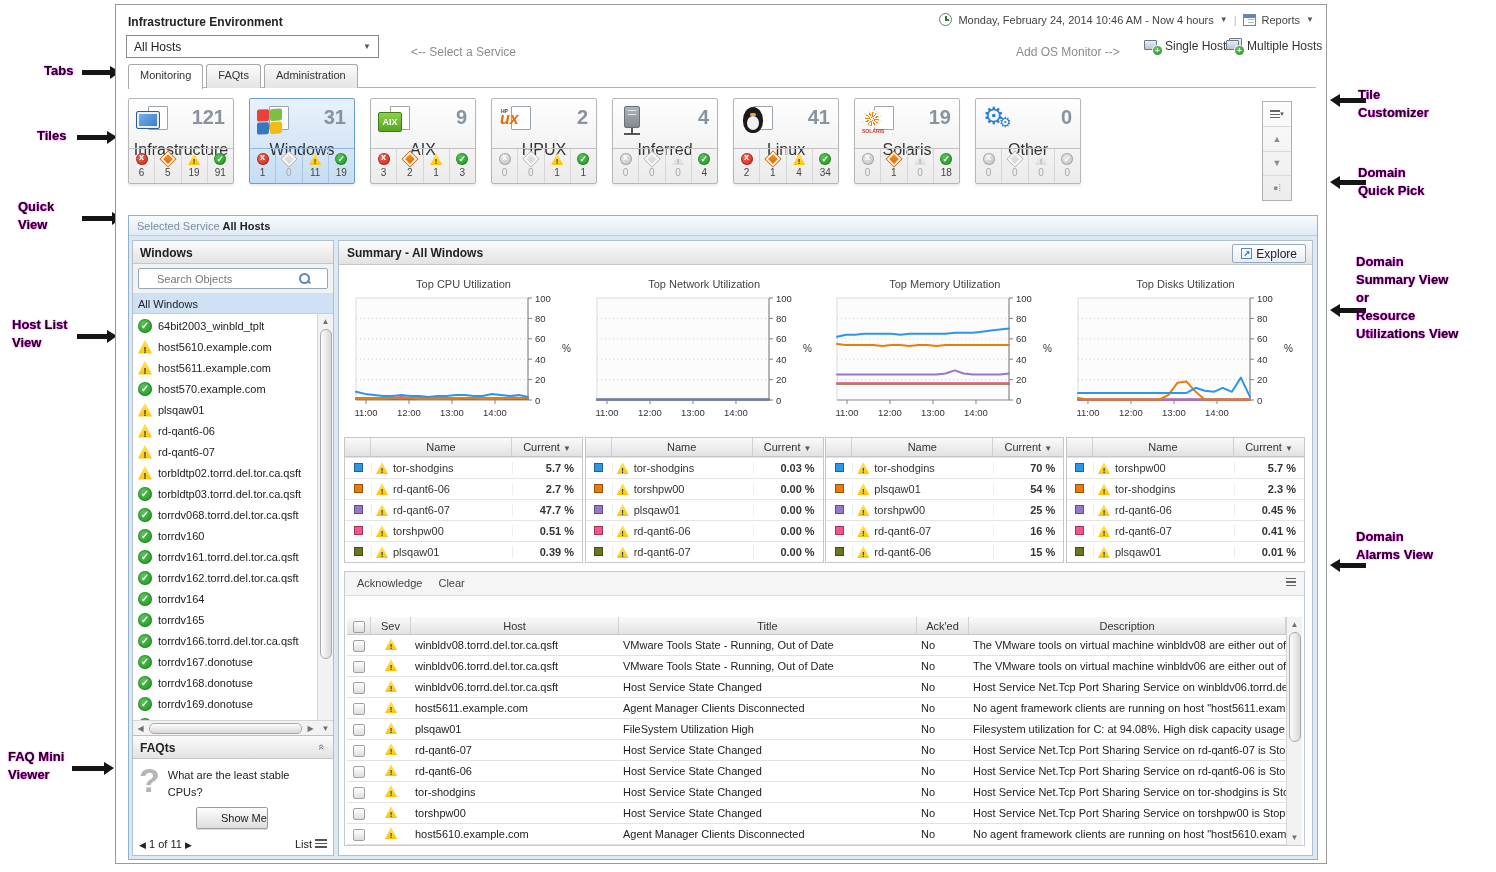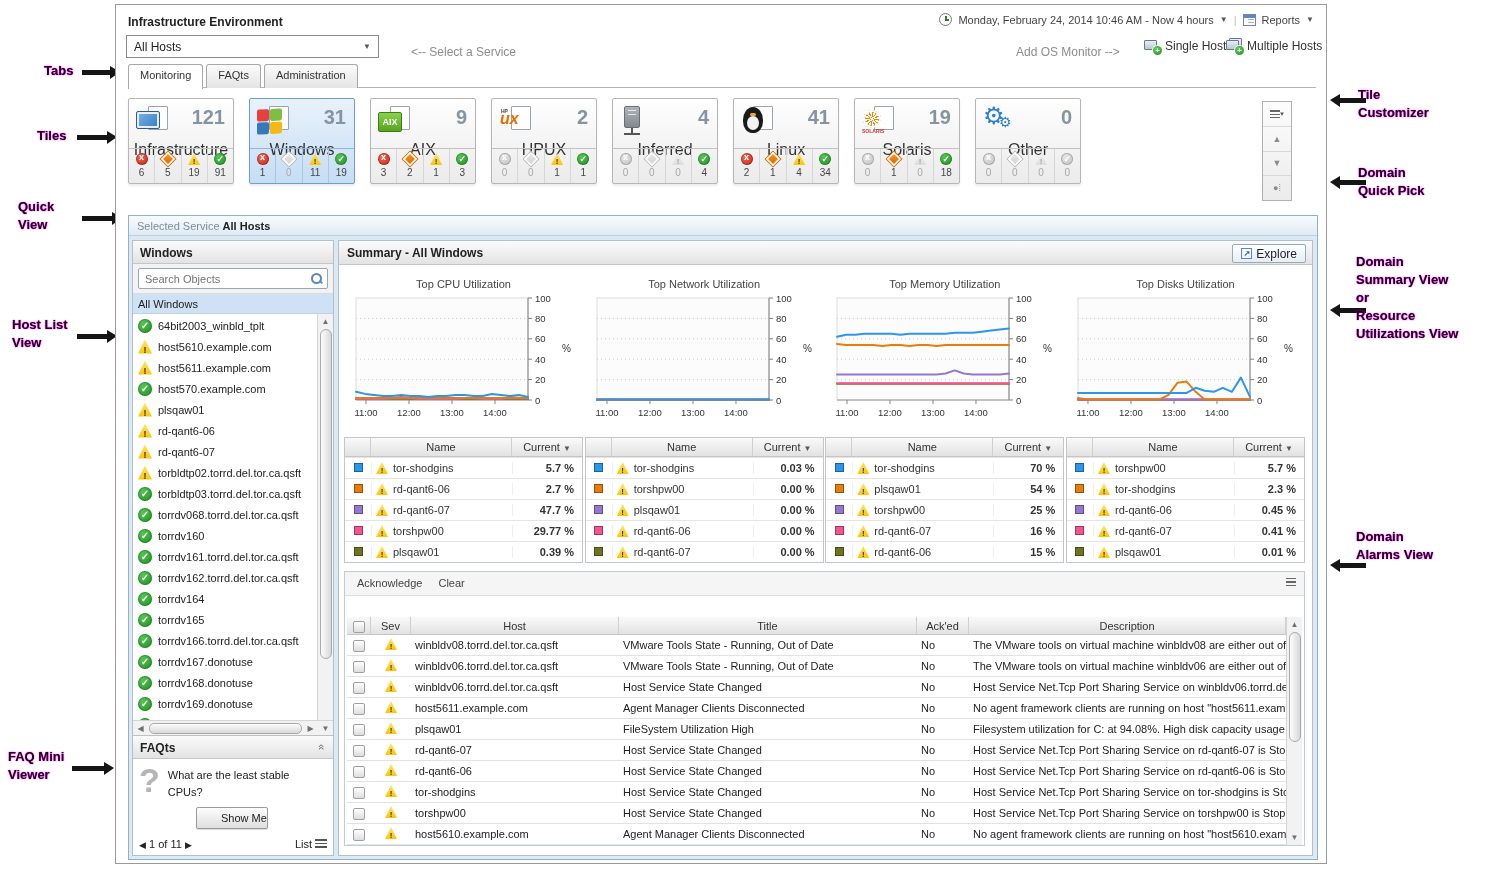--- a/index.html
+++ b/index.html
@@ -130,21 +130,21 @@
   .qv-header { height:20px; background:linear-gradient(#f8fbfd,#dfeaf4); border-bottom:1px solid #b9cfe2;
       padding:4px 8px 0; color:#7d8d9c; }
   .qv-header b { color:#222; }
 
   
   .left-panel { position:absolute; left:3px; top:24px; width:202px; bottom:3px; background:#fff;
       border:1px solid #b3c0cc; display:flex; flex-direction:column; }
   .panel-h { height:23px; background:linear-gradient(#fbfbfb,#e3e3e3); border-bottom:1px solid #c6c6c6;
       font-weight:bold; color:#222; padding:5px 7px 0; font-size:12px; position:relative; }
   .search-row { padding:4px 5px; background:#f2f2f2; border-bottom:1px solid #dcdcdc; }
-  .search-box { height:21px; border:1px solid #96a7b8; background:#fff; border-radius:2px; display:flex; align-items:center; padding:0 4px; }
+  .search-box { height:21px; border:1px solid #96a7b8; background:#fff; border-radius:2px; display:flex; align-items:center; padding:0 16px; }
   .search-box input { border:none; outline:none; flex:1; font-family:inherit; font-size:11px; color:#888; width:120px; background:transparent; }
   .mag { width:13px; height:13px; position:relative; }
   .mag::before { content:""; position:absolute; left:1px; top:1px; width:7px; height:7px; border:2px solid #5b87b8; border-radius:50%; }
   .mag::after { content:""; position:absolute; left:9px; top:9px; width:4px; height:2px; background:#5b87b8; transform:rotate(45deg); }
   .allwin { height:20px; background:#cfe2f5; border-bottom:1px solid #bcd2e8; padding:4px 5px 0; color:#222; }
   .hlist-wrap { flex:1; display:flex; overflow:hidden; }
   .hlist { flex:1; overflow:hidden; padding-top:1px; }
   .host-item { height:21px; display:flex; align-items:center; gap:6px; padding-left:5px; white-space:nowrap; overflow:hidden; color:#222; }
   .vscroll { width:16px; background:#f2f2f2; border-left:1px solid #d5d5d5; display:flex; flex-direction:column; align-items:center; }
   .vscroll .sb-a { height:15px; color:#707070; font-size:8px; line-height:15px; }
@@ -751,21 +751,21 @@
                   <span>rd-qant6-07</span>
                 </div>
                 <div class="c-cur">47.7 %</div>
               </div>
               <div class="mt-r">
                 <div class="c-sw"><span class="swatch" style="background: rgb(246, 84, 143);"></span></div>
                 <div class="c-name">
                   <span class="sic warning"></span>
                   <span>torshpw00</span>
                 </div>
-                <div class="c-cur">29.77 %</div>
+                <div class="c-cur">0.51 %</div>
               </div>
               <div class="mt-r">
                 <div class="c-sw"><span class="swatch" style="background: rgb(109, 117, 34);"></span></div>
                 <div class="c-name">
                   <span class="sic warning"></span>
                   <span>plsqaw01</span>
                 </div>
                 <div class="c-cur">0.39 %</div>
               </div>
             </div></div>

